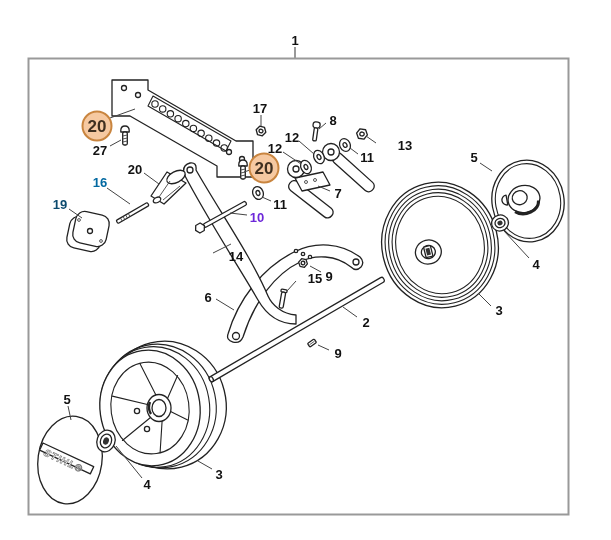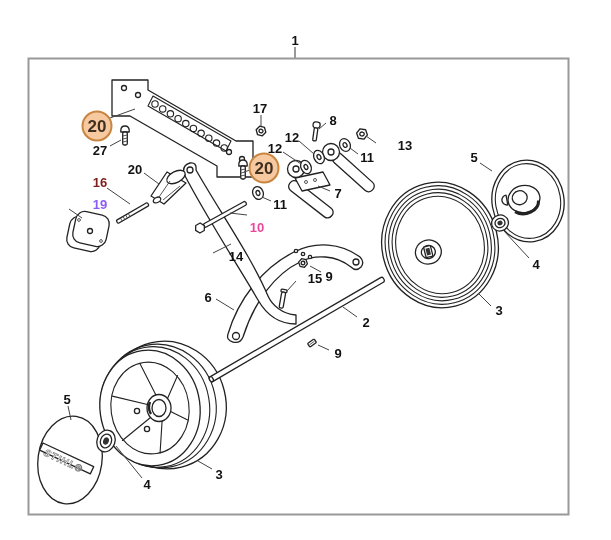--- a/index.html
+++ b/index.html
@@ -286,24 +286,24 @@
       <div class="callout" style="left: 100px; top: 150px; color: rgb(17, 17, 17);">27</div>
       <div class="callout" style="left: 260px; top: 108px; color: rgb(17, 17, 17);">17</div>
       <div class="callout" style="left: 333px; top: 120px; color: rgb(17, 17, 17);">8</div>
       <div class="callout" style="left: 292px; top: 137px; color: rgb(17, 17, 17);">12</div>
       <div class="callout" style="left: 275px; top: 148px; color: rgb(17, 17, 17);">12</div>
       <div class="callout" style="left: 385px; top: 145px; color: rgb(17, 17, 17); margin-left: 20px;">13</div>
       <div class="callout" style="left: 367px; top: 157px; color: rgb(17, 17, 17);">11</div>
       <div class="callout hl" style="left: 264px; top: 168px; background: rgb(246, 201, 161); border: 2px solid rgb(201, 133, 63); color: rgb(64, 48, 32);">20</div>
       <div class="callout" style="left: 338px; top: 193px; color: rgb(17, 17, 17);">7</div>
       <div class="callout" style="left: 280px; top: 204px; color: rgb(17, 17, 17);">11</div>
-      <div class="callout" style="left: 257px; top: 227px; color: #ec4899;">10</div>
-      <div class="callout" style="left: 100px; top: 182px; color: #7f1d1d;">16</div>
+      <div class="callout" style="left: 257px; top: 217px; color: #6d28d9;">10</div>
+      <div class="callout" style="left: 100px; top: 182px; color: #0369a1;">16</div>
       <div class="callout" style="left: 135px; top: 169px; color: rgb(17, 17, 17);">20</div>
-      <div class="callout" style="left: 60px; top: 204px; color: #8b5cf6; margin-left: 40px;">19</div>
+      <div class="callout" style="left: 60px; top: 204px; color: #0c4a6e;">19</div>
       <div class="callout" style="left: 205px; top: 256px; color: rgb(17, 17, 17); margin-left: 31px;">14</div>
       <div class="callout" style="left: 208px; top: 297px; color: rgb(17, 17, 17);">6</div>
       <div class="callout" style="left: 305px; top: 278px; color: rgb(17, 17, 17); margin-left: 10px;">15</div>
       <div class="callout" style="left: 329px; top: 276px; color: rgb(17, 17, 17);">9</div>
       <div class="callout" style="left: 366px; top: 322px; color: rgb(17, 17, 17);">2</div>
       <div class="callout" style="left: 338px; top: 353px; color: rgb(17, 17, 17);">9</div>
       <div class="callout" style="left: 67px; top: 399px; color: rgb(17, 17, 17);">5</div>
       <div class="callout" style="left: 147px; top: 484px; color: rgb(17, 17, 17);">4</div>
       <div class="callout" style="left: 219px; top: 474px; color: rgb(17, 17, 17);">3</div>
       <div class="callout" style="left: 474px; top: 157px; color: rgb(17, 17, 17);">5</div>

